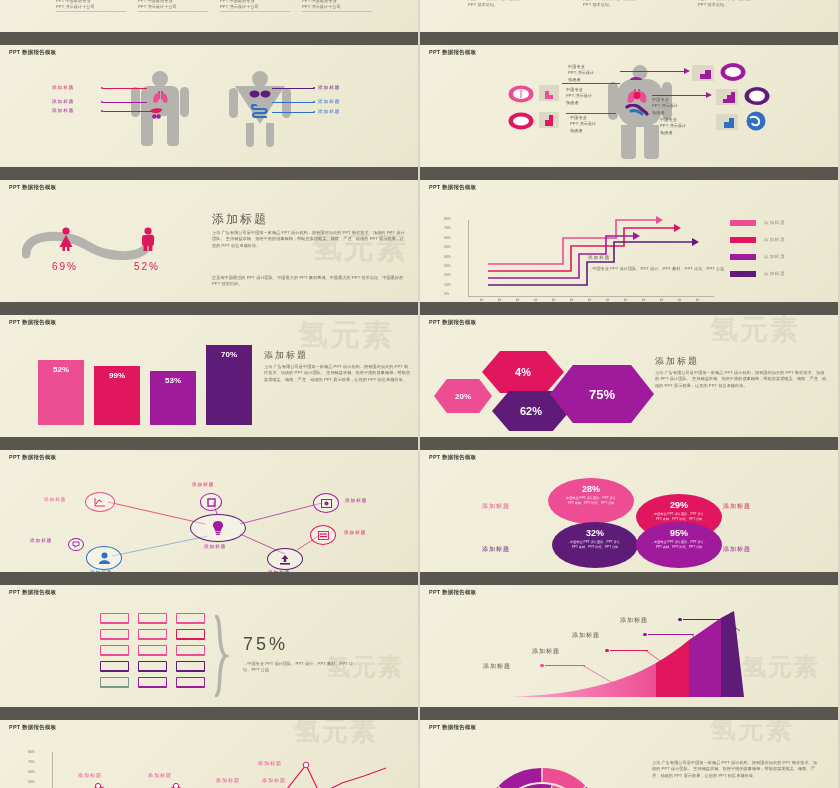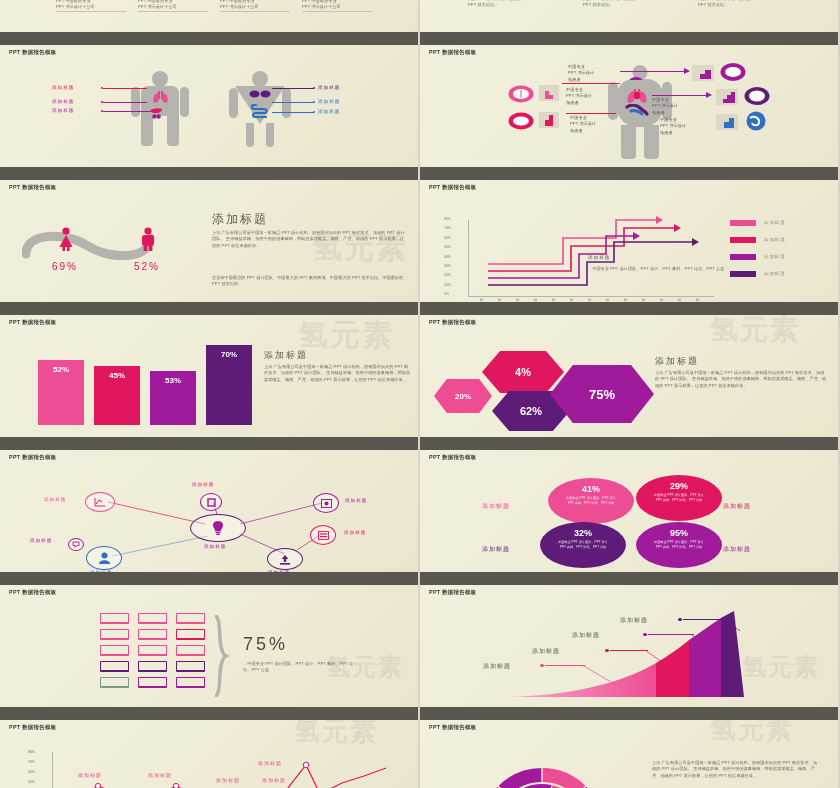--- a/index.html
+++ b/index.html
@@ -394,21 +394,21 @@
   </div>
 
   <div class="slide">
     <div class="slide-hdr">PPT 数据报告模板</div>
     <div class="stage">
       <div id="bars-holder" style="position:absolute;left:38px;top:12px;width:220px;height:86px;">
           <div class="bar" style="left: 0px; width: 46px; height: 64.72px; background: rgb(237, 77, 147);">
             <span class="pct">52%</span>
           </div>
           <div class="bar" style="left: 56px; width: 46px; height: 58.7px; background: rgb(224, 23, 94);">
-            <span class="pct">45%</span>
+            <span class="pct">99%</span>
           </div>
           <div class="bar" style="left: 112px; width: 46px; height: 53.54px; background: rgb(160, 26, 156);">
             <span class="pct">53%</span>
           </div>
           <div class="bar" style="left: 168px; width: 46px; height: 80.2px; background: rgb(94, 27, 120);">
             <span class="pct">70%</span>
           </div>
         </div>
       <div class="t-title" style="position:absolute;left:264px;top:22px;font-size:9px;">添加标题</div>
       <div class="body-txt" style="position:absolute;left:264px;top:37px;width:148px;">上海 广告有限公司是中国第一家精品 PPT 设计机构，拥有国内顶尖的 PPT 制作技术、顶级的 PPT 设计团队。 坚持精益求精、拒绝平庸的做事精神，帮助您实现唯美、精致、严谨、动感的 PPT 展示效果，让您的 PPT 创造卓越价值。</div>
@@ -518,28 +518,28 @@
       <div class="lbl" style="position:absolute;left:344px;top:68px;color:#E0175E;">添加标题</div>
     </div>
     <div class="footer-bar"></div>
   </div>
 
   <div class="slide">
     <div class="slide-hdr">PPT 数据报告模板</div>
     <div class="stage">
       <div id="elp-holder">
           <div class="elp" style="left: 128px; top: 16px; width: 86px; height: 46px; background: rgb(237, 77, 147);">
-            <b>41%</b>
+            <b>28%</b>
             <i>，中国专业 PPT 设计团队、PPT 设计、PPT 素材、PPT 论坛、PPT 公益</i>
           </div>
-          <div class="elp" style="left: 216px; top: 13px; width: 86px; height: 46px; background: rgb(224, 23, 94);">
+          <div class="elp" style="left: 216px; top: 32px; width: 86px; height: 46px; background: rgb(224, 23, 94);">
             <b>29%</b>
             <i>，中国专业 PPT 设计团队、PPT 设计、PPT 素材、PPT 论坛、PPT 公益</i>
           </div>
-          <div class="elp" style="left: 120px; top: 60px; width: 86px; height: 46px; background: rgb(94, 27, 120);">
+          <div class="elp" style="left: 132px; top: 60px; width: 86px; height: 46px; background: rgb(94, 27, 120);">
             <b>32%</b>
             <i>，中国专业 PPT 设计团队、PPT 设计、PPT 素材、PPT 论坛、PPT 公益</i>
           </div>
           <div class="elp" style="left: 216px; top: 60px; width: 86px; height: 46px; background: rgb(160, 26, 156);">
             <b>95%</b>
             <i>，中国专业 PPT 设计团队、PPT 设计、PPT 素材、PPT 论坛、PPT 公益</i>
           </div>
         </div>
       <div class="lbl" style="position:absolute;left:62px;top:40px;color:#ED4D93;font-size:6px;">添加标题</div>
       <div class="lbl" style="position:absolute;left:303px;top:40px;color:#E0175E;font-size:6px;">添加标题</div>

